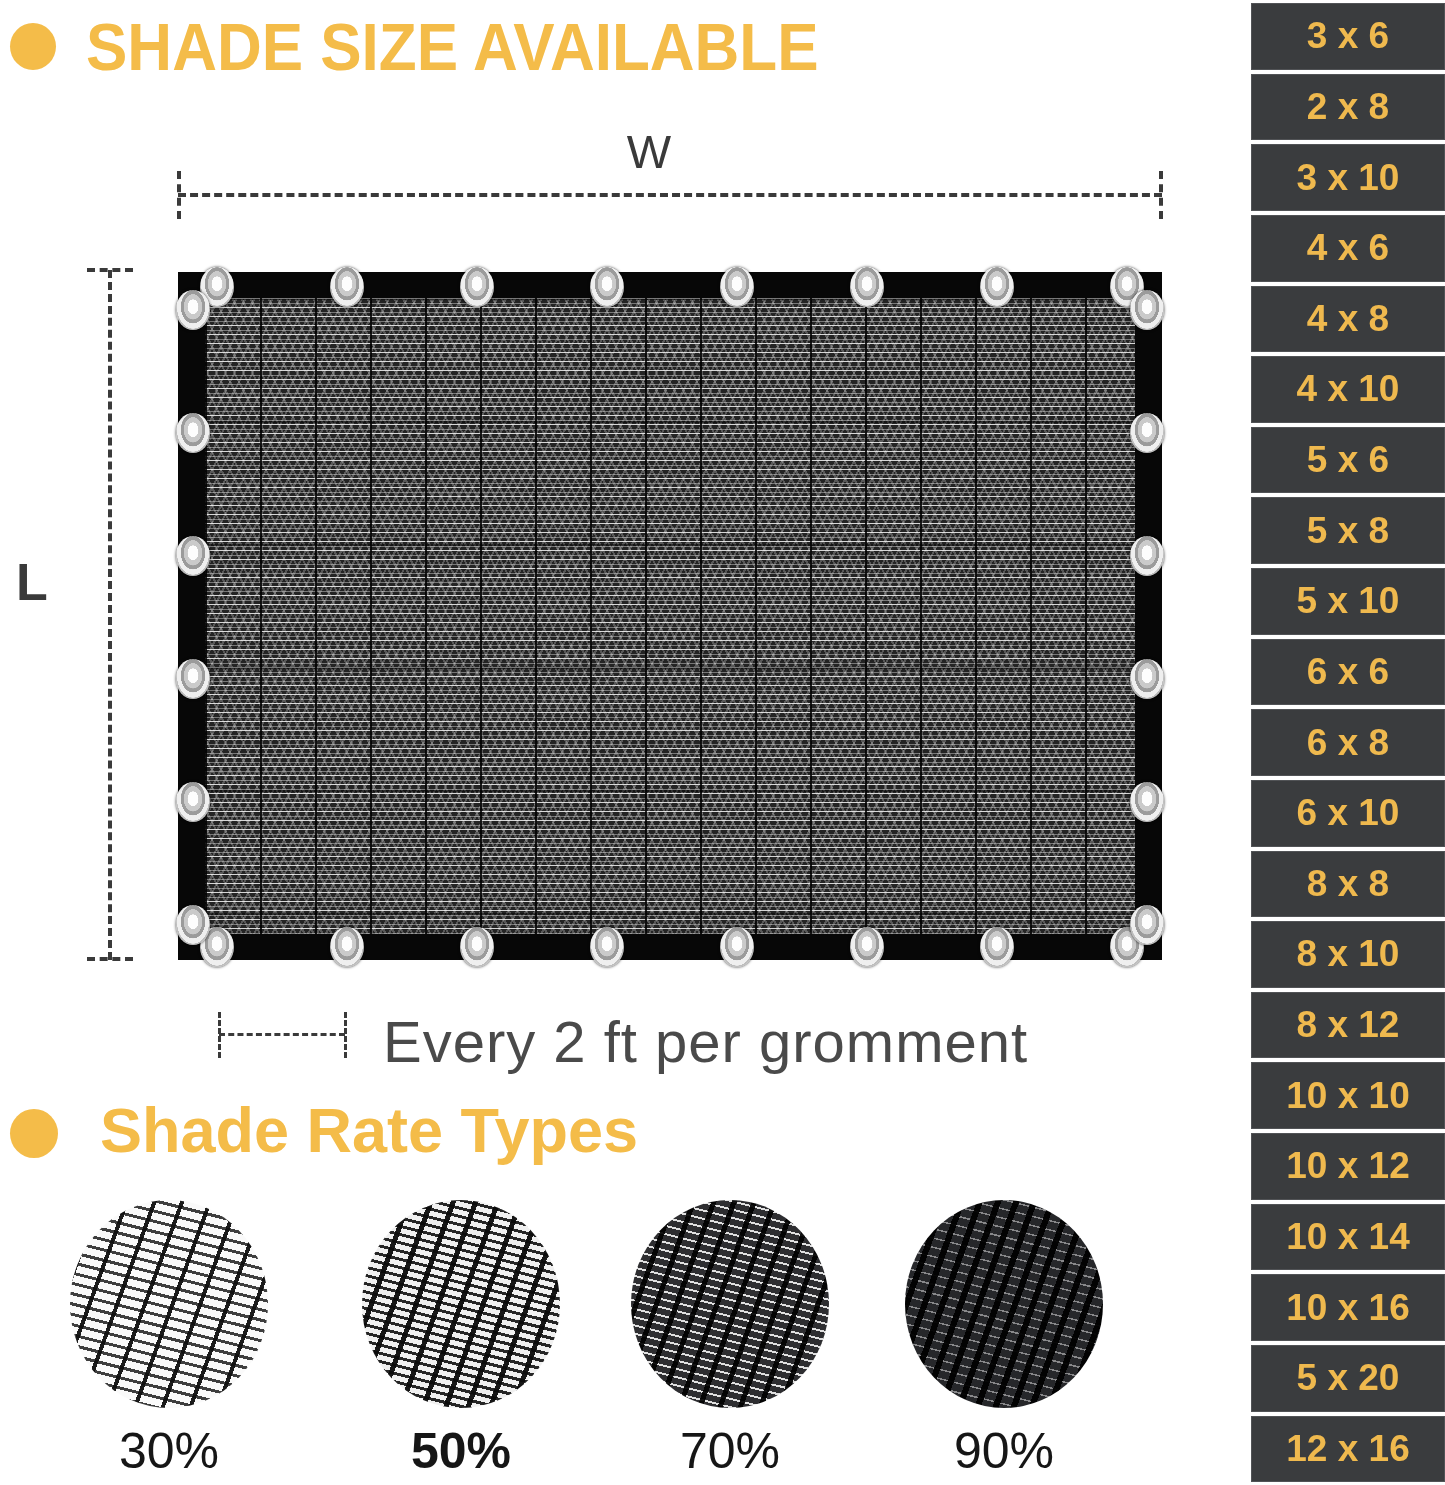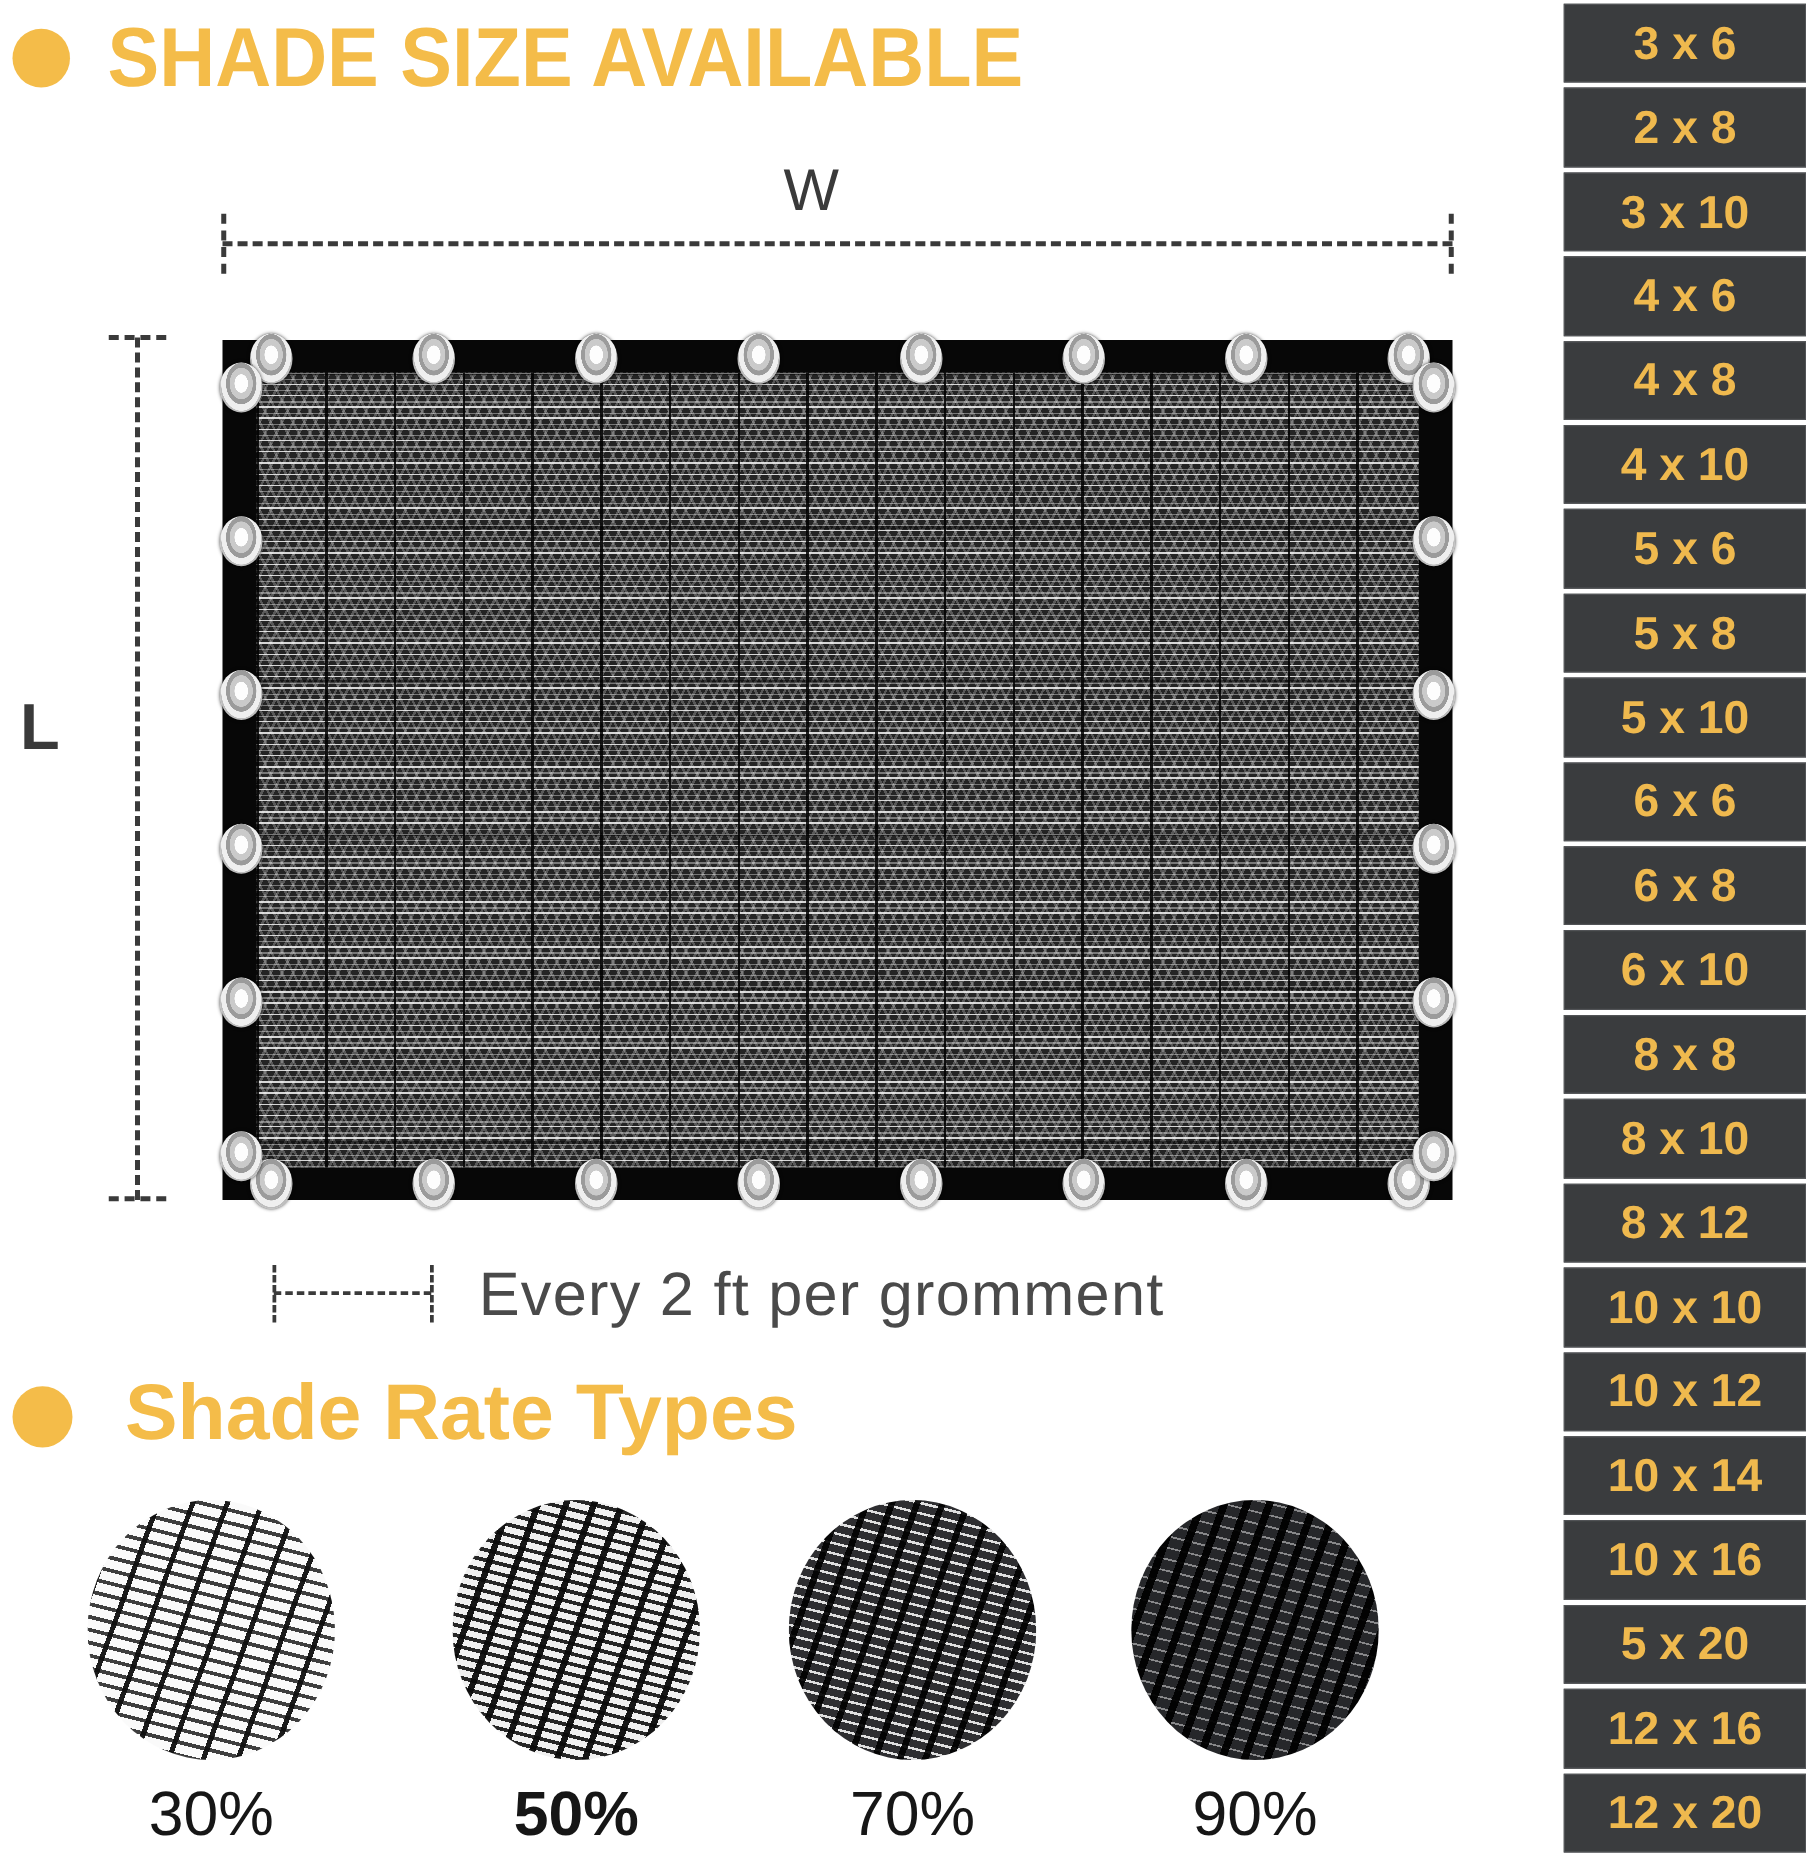--- a/index.html
+++ b/index.html
@@ -35,21 +35,21 @@
   .w-tick-l{left:177px; top:171px; height:48px;}
   .w-tick-r{left:1159px; top:171px; height:48px;}
   .l-line{left:108px; top:270px; height:690px;}
   .l-tick-t{left:87px; top:268px; width:46px;}
   .l-tick-b{left:87px; top:957px; width:46px;}
   .note-tick-l{left:218px; top:1012px; height:46px; border-left-width:3px;}
   .note-tick-r{left:344px; top:1012px; height:46px; border-left-width:3px;}
   .note-line{left:219px; top:1033px; width:126px; border-top-width:3px;}
   .note-text{
     position:absolute; left:383px; top:1008px;
-    font-size:49px; color:var(--note,#4A4A4A); letter-spacing:1px; white-space:nowrap;
+    font-size:58px; color:var(--note,#4A4A4A); letter-spacing:1px; white-space:nowrap;
   }
   
   .net{
     position:absolute; left:178px; top:272px; width:984px; height:688px;
     background:#070707;
   }
   .mesh{
     position:absolute; left:27px; right:27px; top:26px; bottom:26px;
     background:
       repeating-linear-gradient(180deg, rgba(0,0,0,0.45) 0 2px, transparent 2px 123px),
@@ -201,16 +201,15 @@
       <div class="size-box">6 x 10</div>
       <div class="size-box">8 x 8</div>
       <div class="size-box">8 x 10</div>
       <div class="size-box">8 x 12</div>
       <div class="size-box">10 x 10</div>
       <div class="size-box">10 x 12</div>
       <div class="size-box">10 x 14</div>
       <div class="size-box">10 x 16</div>
       <div class="size-box">5 x 20</div>
       <div class="size-box">12 x 16</div>
-      <div class="size-box">12 x 20</div>
     </aside>
 
 </div>
 
 </body></html>

